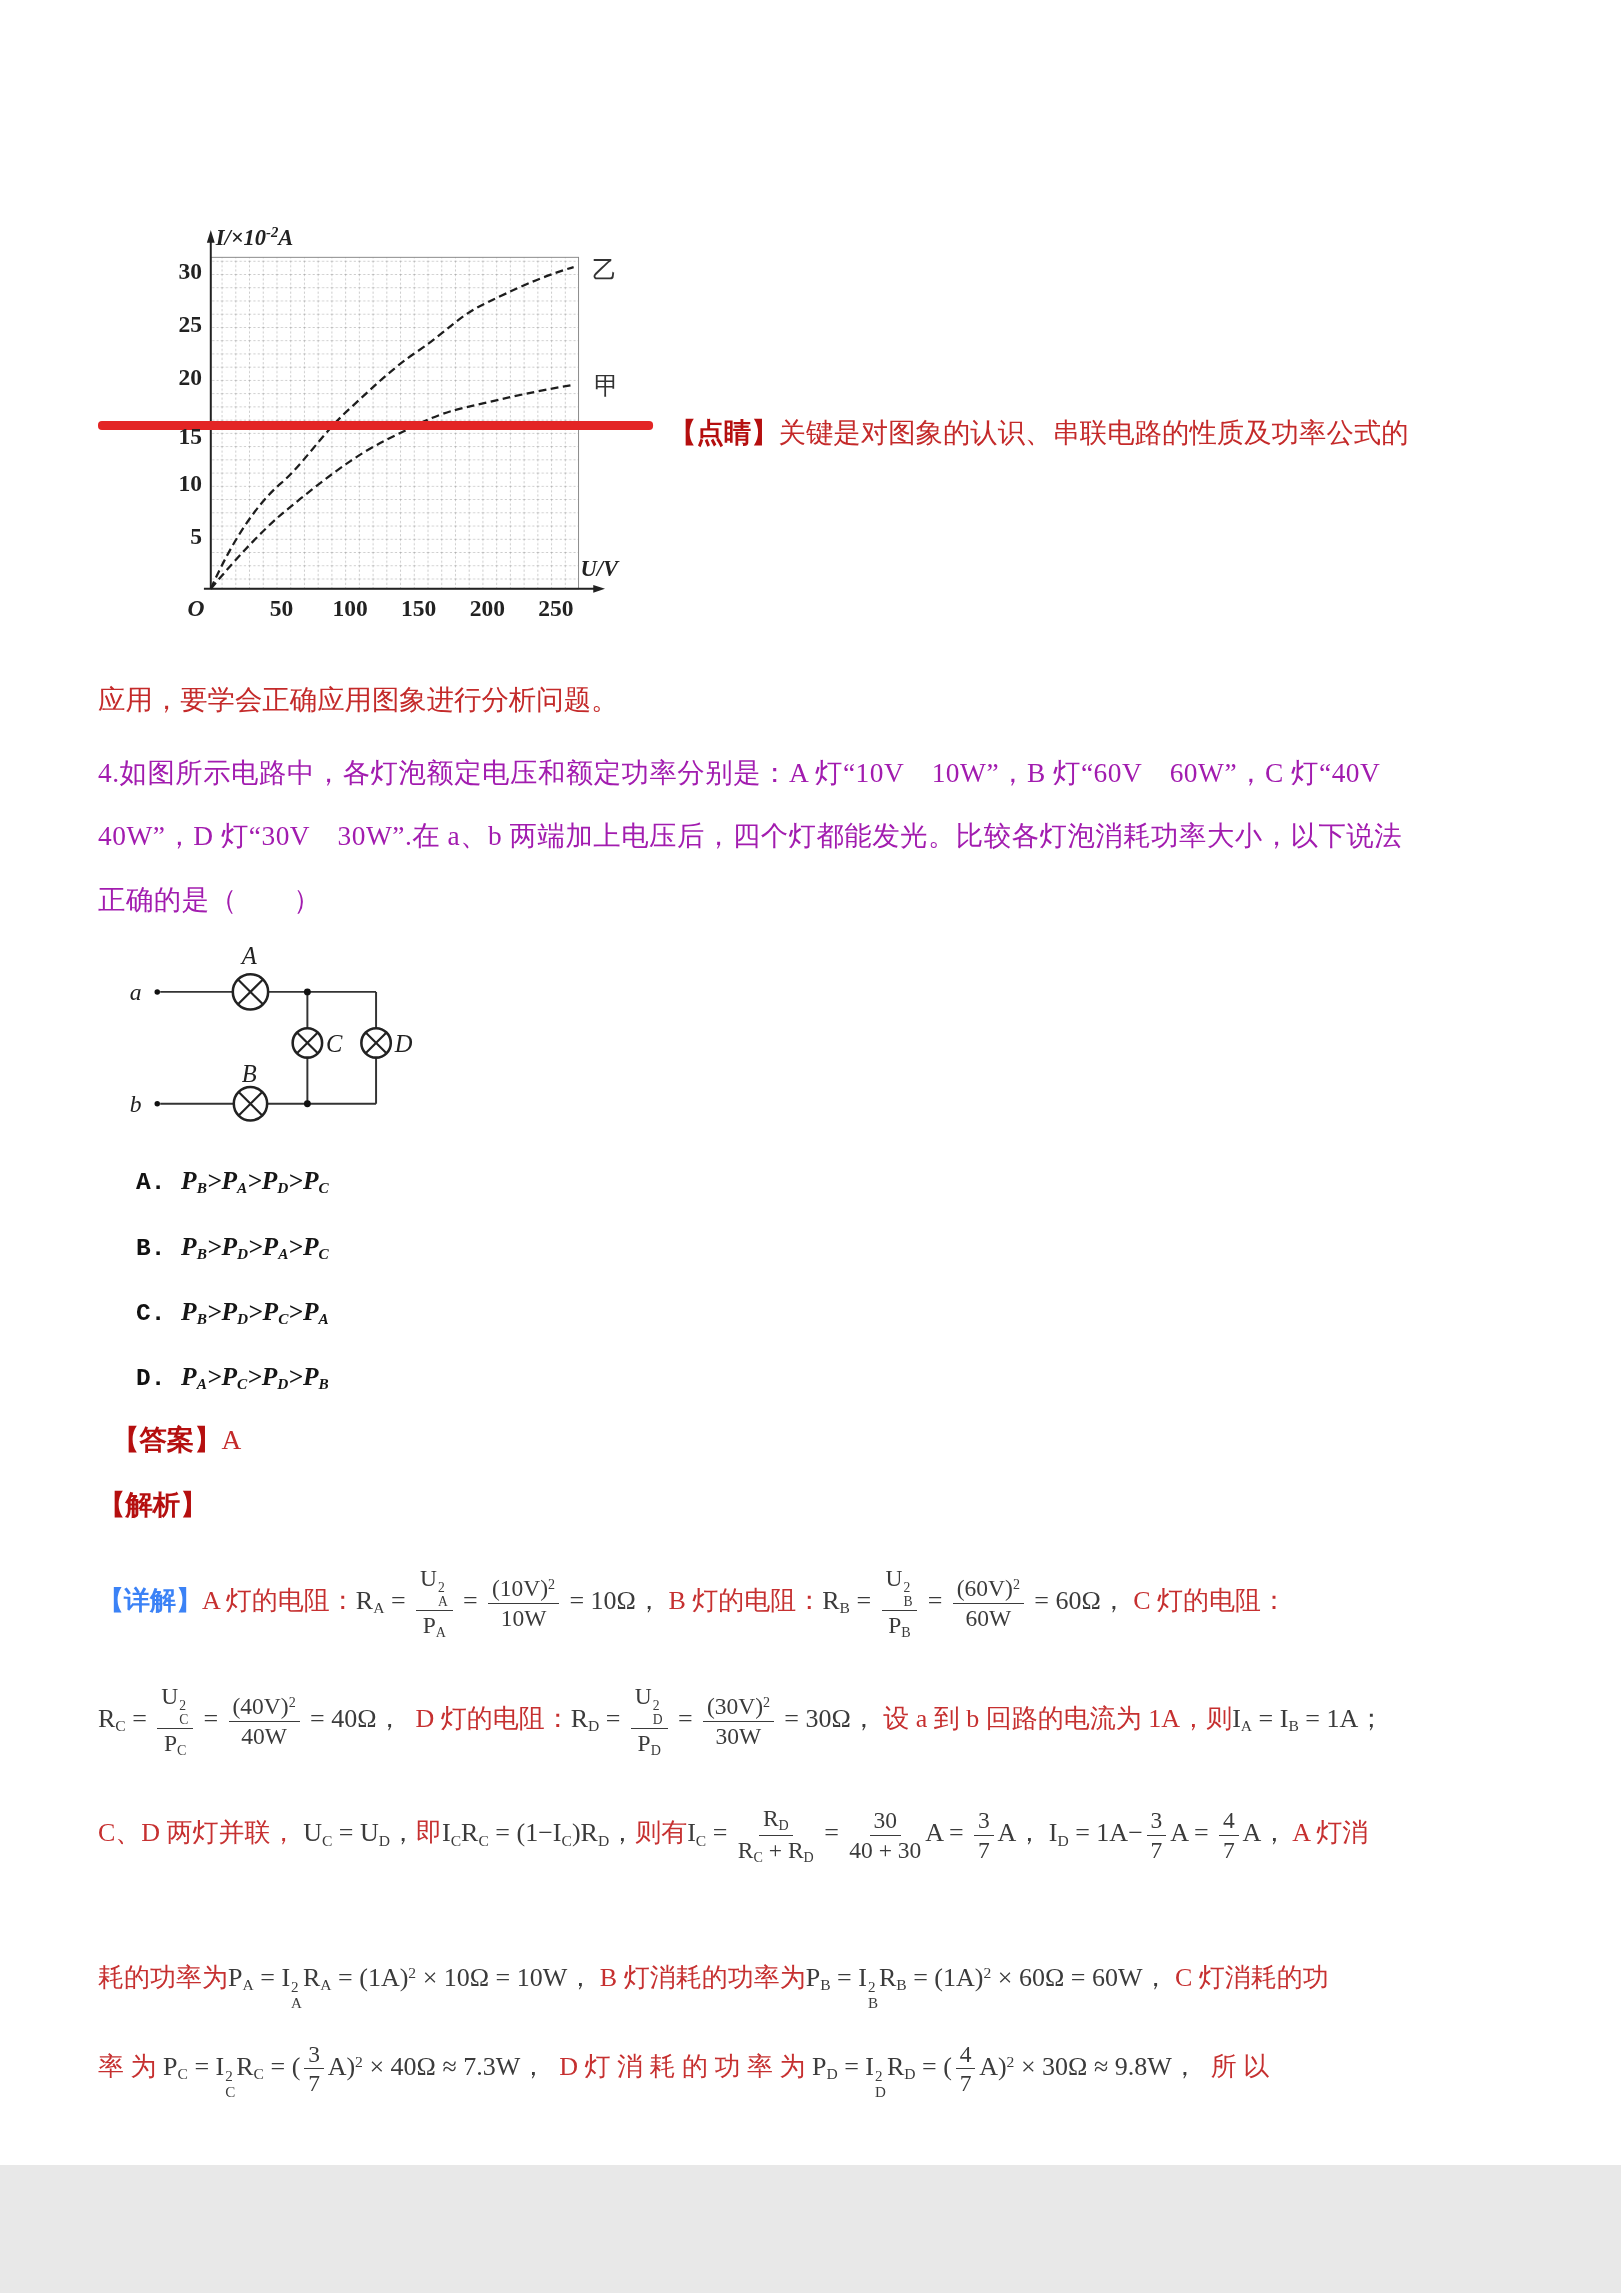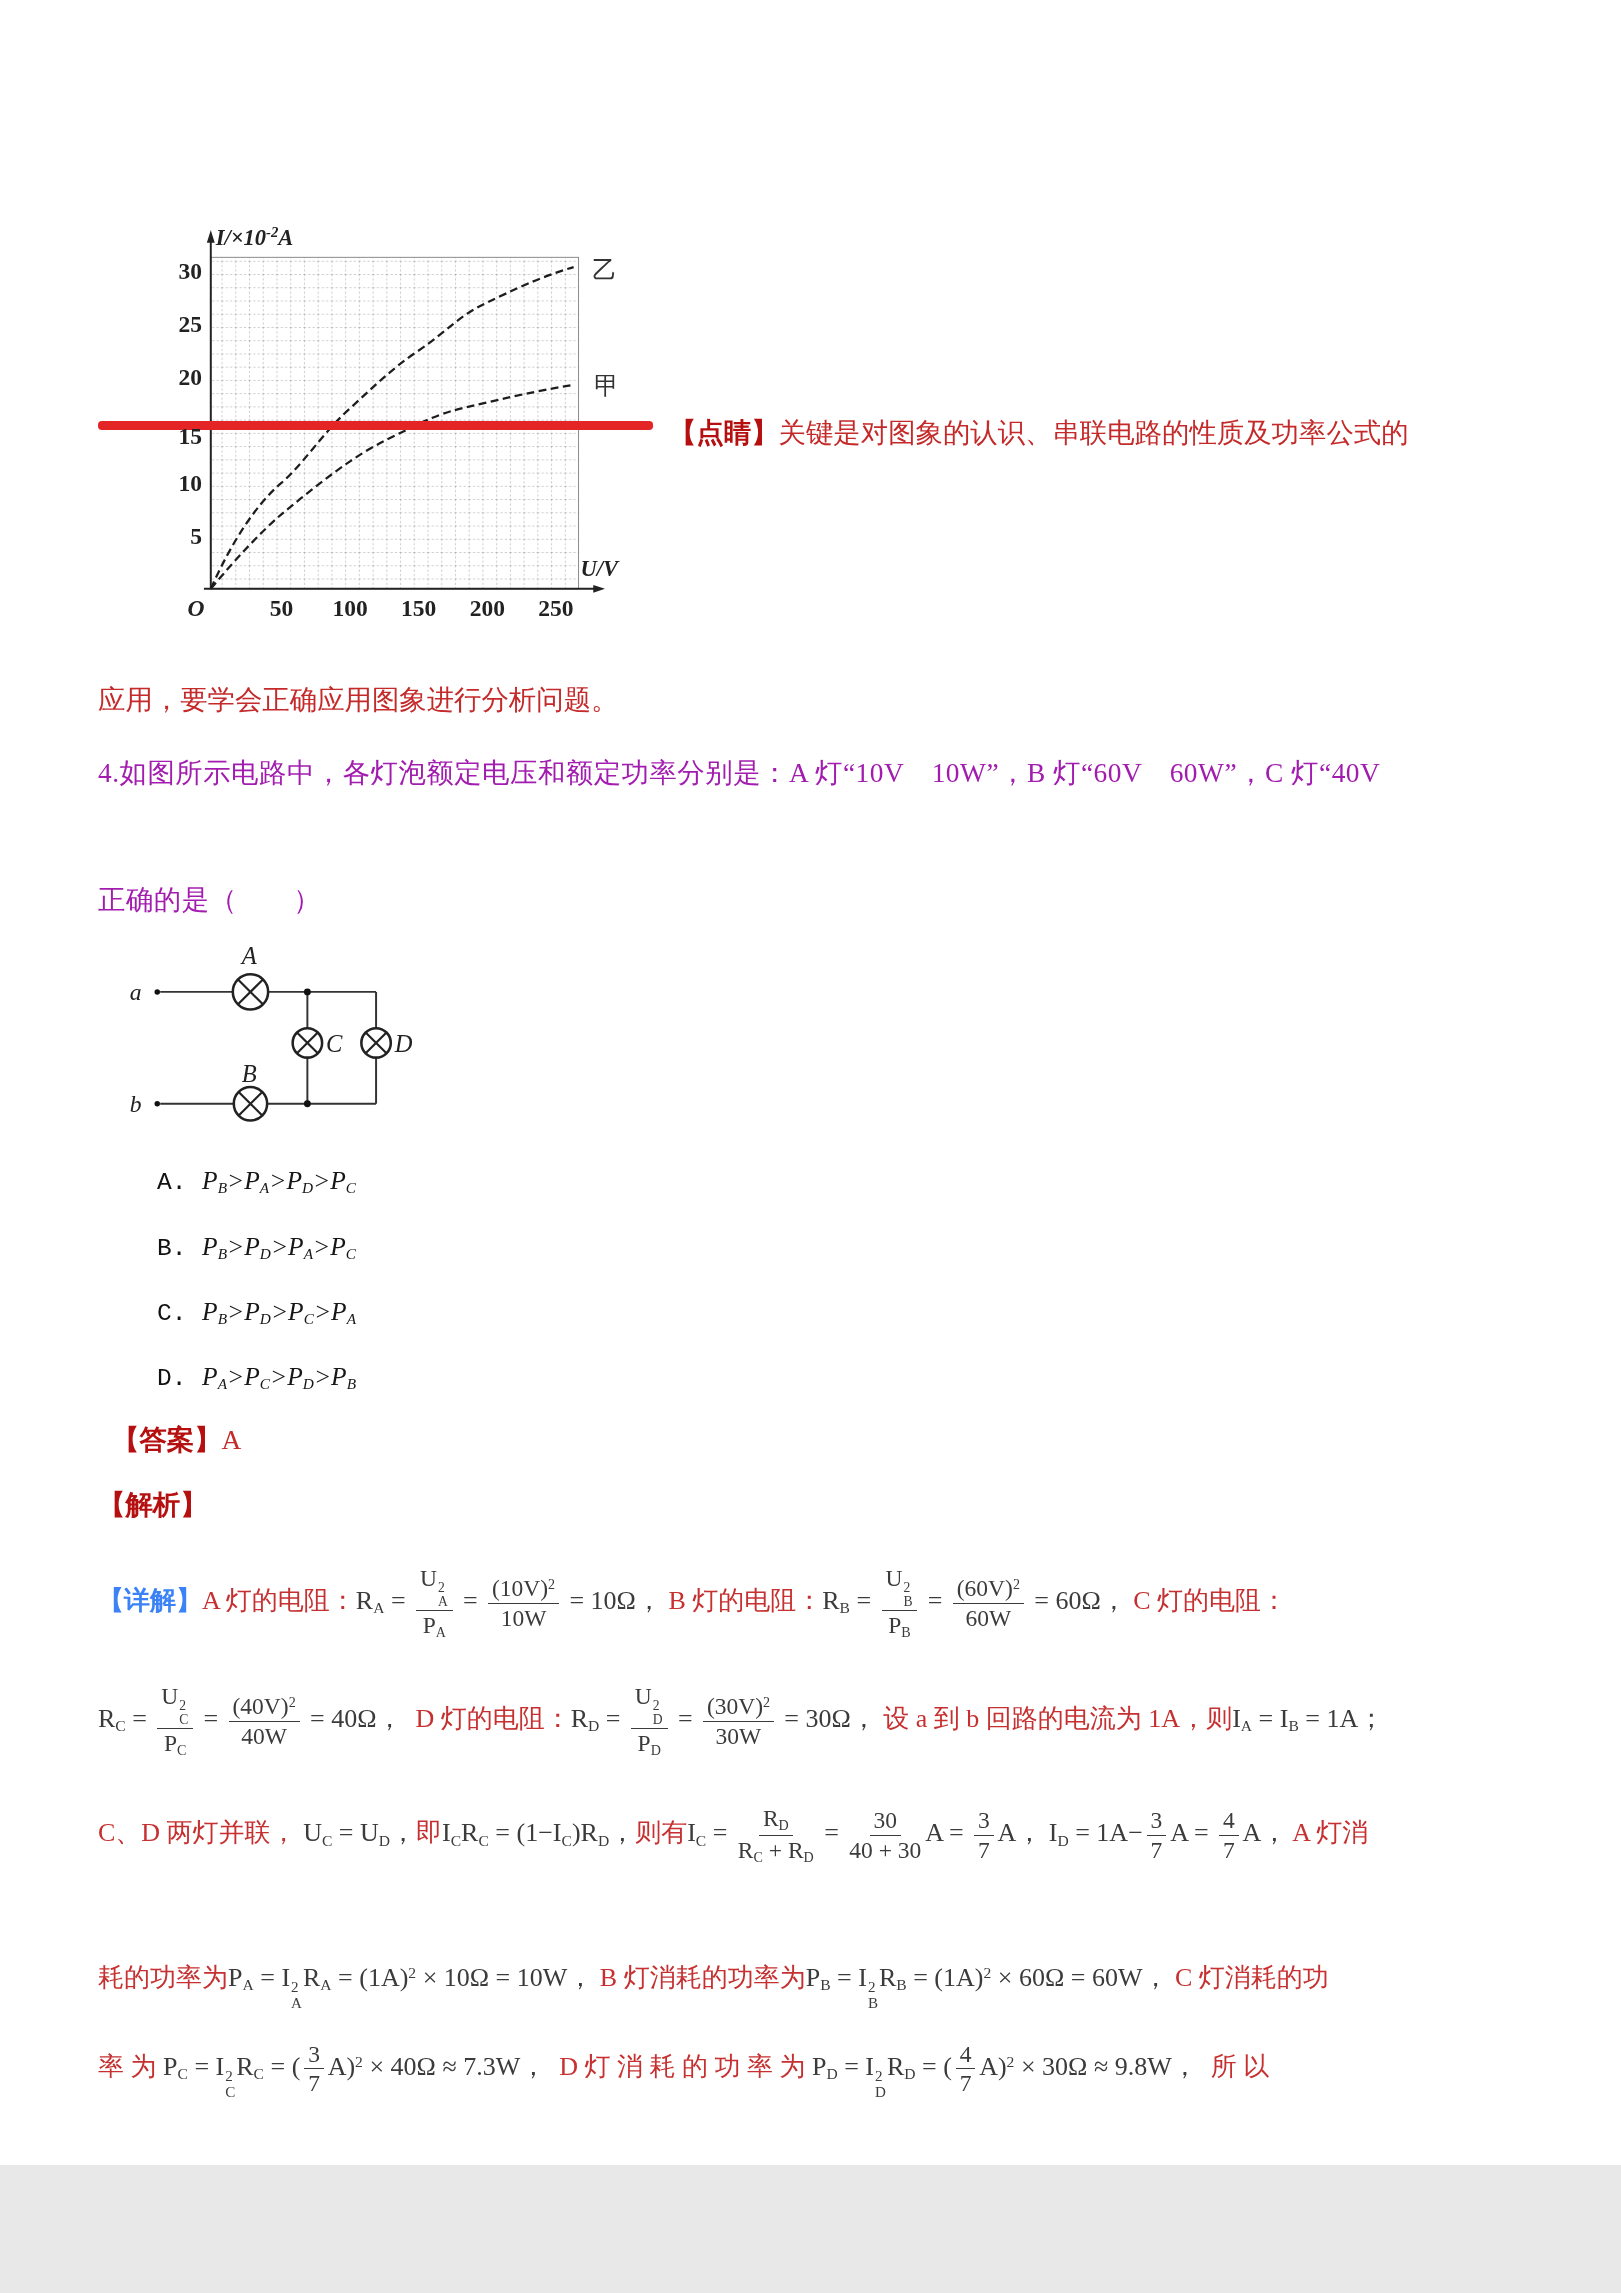--- a/index.html
+++ b/index.html
@@ -7,21 +7,21 @@
         font-family:"Liberation Serif",serif;color:#1a1a1a;overflow:hidden;}
   .abs{position:absolute;}
   .nowrap{white-space:pre;}
   
   .redline{font-size:27.4px;line-height:1.25;}
   .hdr{color:#b50f0f;font-weight:700;}
   .redbody{color:#c42a2a;}
   
   .q{font-size:27.4px;color:#a21caf;letter-spacing:0.5px;}
   
-  .opt{position:absolute;left:157px;font-size:25.5px;color:#202020;}
+  .opt{position:absolute;left:136px;font-size:25.5px;color:#202020;font-weight:bold;}
   .opt-label{font-family:"Liberation Mono",monospace;font-size:24.5px;margin-right:15.7px;color:#111;}
   .opt .tk-k{font-family:"Liberation Serif",serif;font-style:italic;color:#161616;}
   .opt .tk-sub{font-style:italic;color:#161616;}
   
   .dline{position:absolute;left:98px;font-size:26px;white-space:pre;}
   .tk-r{color:#c63030;}
   .tk-b{color:#3b82f6;font-weight:700;margin-top:44px;}
   .tk-k{font-family:"Liberation Serif",serif;color:#3b3b3b;}
   .tk-sub{vertical-align:-0.28em;font-size:0.6em;font-family:"Liberation Serif",serif;color:#3b3b3b;}
   .tk-sup{vertical-align:0.5em;font-size:0.6em;font-family:"Liberation Serif",serif;color:#3b3b3b;}
@@ -74,20 +74,21 @@
     <text x="492" y="362" font-size="23" font-weight="bold" font-style="italic" fill="#222">U/V</text>
 
     <text x="504" y="58" font-size="25" fill="#333">乙</text>
     <text x="506" y="176" font-size="25" fill="#333">甲</text>
   </svg>
 
   <div class="abs redline redbody nowrap" style="left:98px;top:683px;">应用，要学会正确应用图象进行分析问题。</div>
   <div class="abs redline nowrap" style="left:669px;top:416px;"><span class="hdr">【点睛】</span><span class="redbody">关键是对图象的认识、串联电路的性质及功率公式的</span></div>
 
   <div class="abs q nowrap" style="left:98px;top:755px;">4.如图所示电路中，各灯泡额定电压和额定功率分别是：A 灯“10V　10W”，B 灯“60V　60W”，C 灯“40V</div>
+  <div class="abs q nowrap" style="left:98px;top:818px;">40W”，D 灯“30V　30W”.在 a、b 两端加上电压后，四个灯都能发光。比较各灯泡消耗功率大小，以下说法</div>
   <div class="abs q nowrap" style="left:98px;top:882px;text-align:right;">正确的是（　　）</div>
 
   <svg class="abs" style="left:118px;top:933px;" width="314" height="211" viewBox="0 0 320 215">
     <path d="M43 60 H117 M153 60 H263 M193 60 V97 M193 127 V174 M263 60 V97 M263 127 V174 M43 174 H118 M152 174 H263" stroke="#333" stroke-width="2" fill="none"></path>
     <circle cx="40" cy="60" r="2.8" fill="#111"></circle>
     <circle cx="40" cy="174" r="2.8" fill="#111"></circle>
     <circle cx="193" cy="60" r="3.5" fill="#111"></circle>
     <circle cx="193" cy="174" r="3.5" fill="#111"></circle>
 
     <circle cx="135" cy="60" r="18" fill="#fff" stroke="#222" stroke-width="2.6"></circle>

